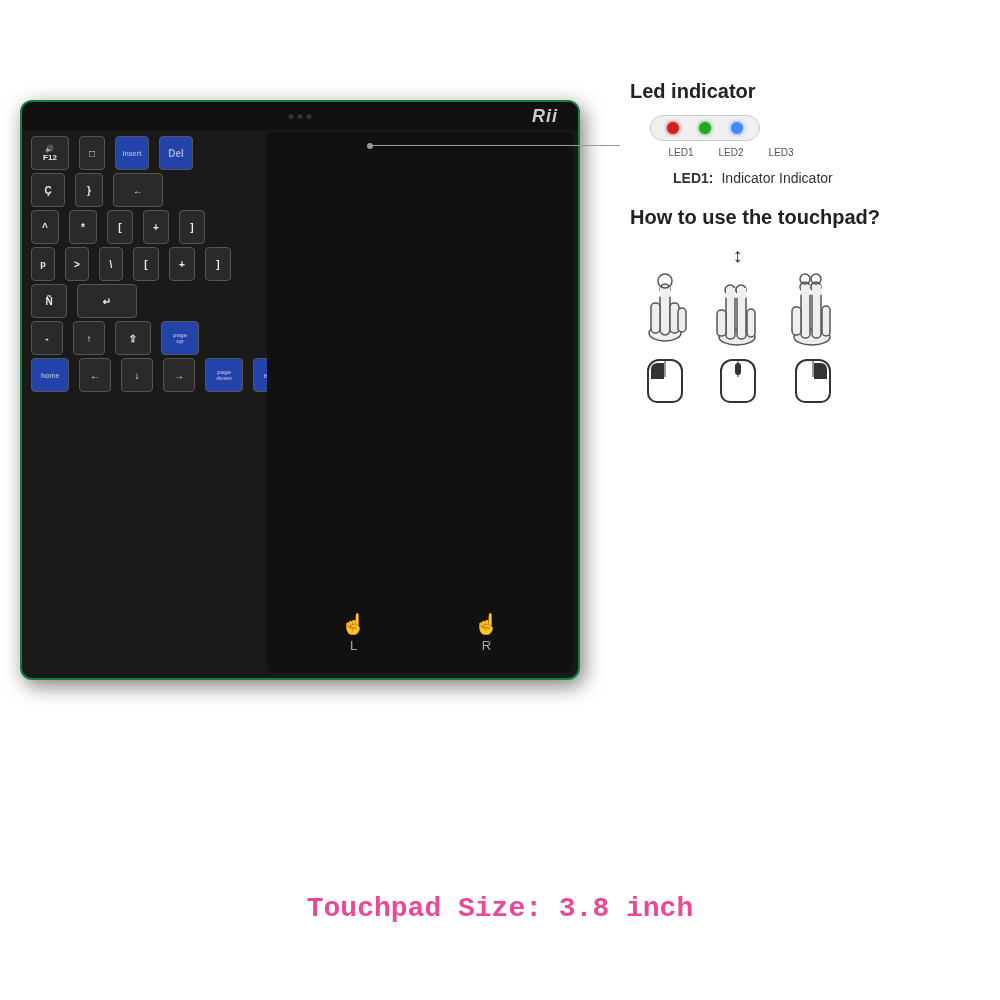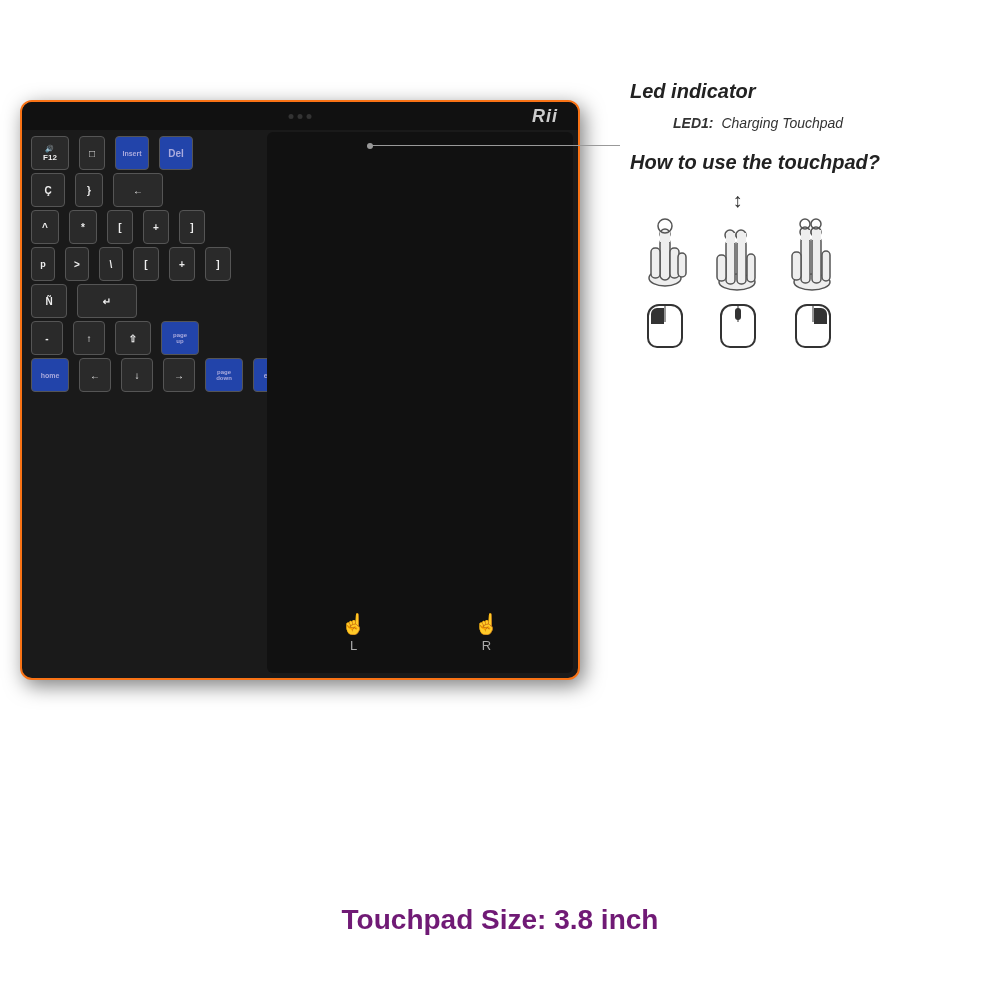--- a/index.html
+++ b/index.html
@@ -29,21 +29,21 @@
       top: 100px;
       width: 560px;
       height: 620px;
     }
 
     .keyboard-body {
       width: 560px;
       height: 580px;
       background: #1a1a1a;
       border-radius: 12px;
-      border: 2px solid #f97316;
+      border: 2px solid #15803d;
       position: relative;
       overflow: hidden;
       box-shadow: 4px 6px 20px rgba(0,0,0,0.5);
     }
 
     
     .keyboard-top-bar {
       position: absolute;
       top: 0;
       left: 0;
@@ -161,21 +161,20 @@
       align-items: center;
       gap: 2px;
     }
 
     
     .info-panel {
       position: absolute;
       right: 30px;
       top: 80px;
       width: 340px;
-      font-style: italic;
     }
 
     
     .led-indicator-section {
       margin-bottom: 20px;
     }
 
     .section-title {
       font-size: 20px;
       color: #222;
@@ -311,27 +310,28 @@
       transform: translateX(-50%);
       width: 6px;
       height: 12px;
       background: #333;
       border-radius: 3px;
     }
 
     
     .touchpad-size {
       position: absolute;
-      bottom: 64px;
+      bottom: 76px;
       left: 50%;
       transform: translateX(-50%);
       font-size: 28px;
-      color: #701a75;
+      color: #ec4899;
       font-weight: 600;
       white-space: nowrap;
+      font-family: Liberation Mono, monospace;
     }
 
     
     .callout-line {
       position: absolute;
       top: 145px;
       left: 370px;
       width: 250px;
       height: 2px;
       border-top: 1px solid #999;
@@ -515,25 +515,37 @@
 
   <div class="callout-line">
     <div class="callout-dot"></div>
   </div>
 
   <div class="info-panel">
 
     <div class="led-indicator-section">
       <div class="section-title">Led indicator</div>
 
+      <div class="led-diagram">
+        <div class="led-capsule">
+          <div class="led-circle" style="background:#cc2222; box-shadow: 0 0 4px #cc2222;"></div>
+          <div class="led-circle" style="background:#22aa22; box-shadow: 0 0 4px #22aa22;"></div>
+          <div class="led-circle" style="background:#4488ff; box-shadow: 0 0 4px #4488ff;"></div>
+        </div>
+        <div class="led-labels-row">
+          <span class="led-label-item">LED1</span>
+          <span class="led-label-item">LED2</span>
+          <span class="led-label-item">LED3</span>
+        </div>
+      </div>
 
       <div class="led-descriptions">
         <div class="led-desc-item">
           <span class="led-desc-key">LED1:</span>
-          <span>Charging Touchpad</span>
+          <span>Indicator Indicator</span>
         </div>
       </div>
     </div>
 
     <div class="touchpad-usage-section">
       <div class="touchpad-usage-title">How to use the touchpad?</div>
 
       <div class="gesture-demos">
 
         <div class="gesture-item">

